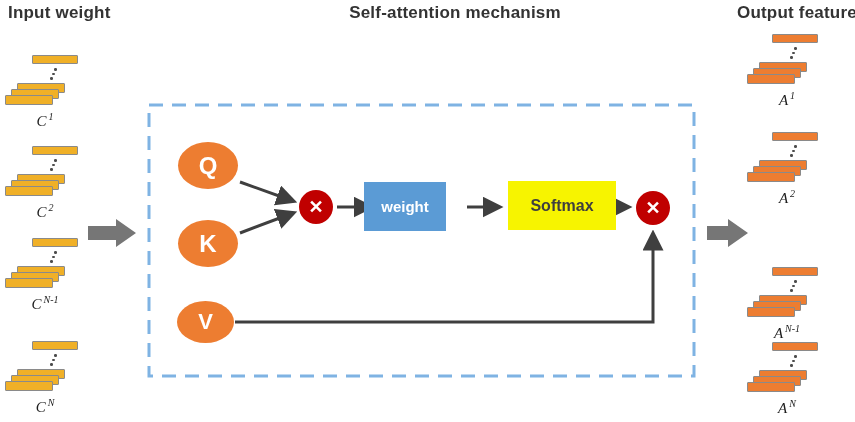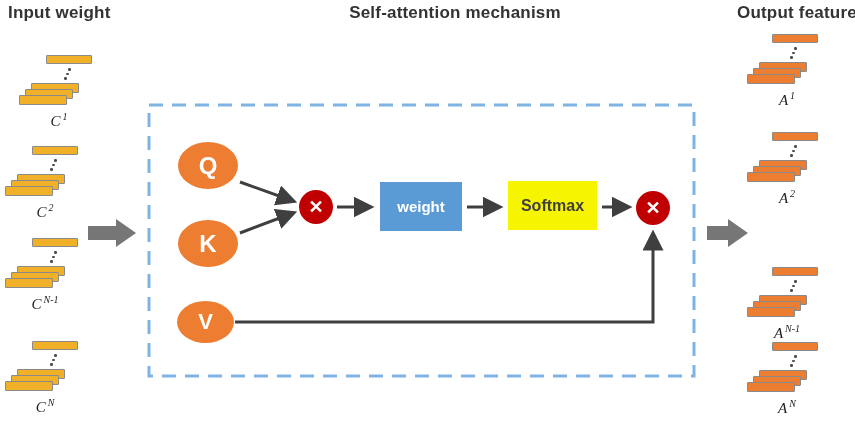--- a/index.html
+++ b/index.html
@@ -53,22 +53,22 @@
   }
   .circle-x{
     position:absolute;width:34px;height:34px;border-radius:50%;background:var(--red);
     display:flex;align-items:center;justify-content:center;
     color:#fff;font-size:18px;font-weight:bold;
   }
   .rect-node{
     position:absolute;display:flex;align-items:center;justify-content:center;
     font-size:15px;font-weight:bold;
   }
-  .weight{left:380px;top:182px;width:82px;height:49px;background:var(--blue);color:#fff;}
-  .softmax{left:508px;top:181px;width:89px;height:49px;background:var(--yellow);color:#3f3f3f;font-size:16px;}
+  .weight{left:364px;top:182px;width:82px;height:49px;background:var(--blue);color:#fff;}
+  .softmax{left:508px;top:181px;width:108px;height:49px;background:var(--yellow);color:#3f3f3f;font-size:16px;}
 
   svg.overlay{position:absolute;left:0;top:0;pointer-events:none;}
   .thin{stroke:var(--arrow_dark);stroke-width:3;fill:none;}
   .blockarrow{fill:var(--arrow_gray);}
   .boundary{fill:none;stroke:var(--dash_blue);stroke-width:3;stroke-dasharray:14 9;}
   .ahead{fill:var(--arrow_dark);}
 </style>
 </head>
 <body>
 
@@ -88,21 +88,21 @@
     <polygon class="blockarrow" points="88,226 116,226 116,219 136,233 116,247 116,240 88,240"></polygon>
     <polygon class="blockarrow" points="707,226 728,226 728,219 748,233 728,247 728,240 707,240"></polygon>
     <line class="thin" x1="240" y1="182" x2="293" y2="201" marker-end="url(#ah)"></line>
     <line class="thin" x1="240" y1="233" x2="293" y2="213" marker-end="url(#ah)"></line>
     <line class="thin" x1="337" y1="207" x2="370" y2="207" marker-end="url(#ah)"></line>
     <line class="thin" x1="467" y1="207" x2="499" y2="207" marker-end="url(#ah)"></line>
     <line class="thin" x1="602" y1="207" x2="628" y2="207" marker-end="url(#ah)"></line>
     <path class="thin" d="M235,322 L653,322 L653,234" marker-end="url(#ah)"></path>
   </svg>
 
-  <div class="stack-group gold" style="left:19px;top:55px;">
+  <div class="stack-group gold" style="left:5px;top:55px;">
     <div class="bar single"></div>
     <div class="dots">
         <i></i>
         <i></i>
         <i></i>
       </div>
     <div class="pile">
         <div class="bar b1"></div>
         <div class="bar b2"></div>
         <div class="bar b3"></div>

